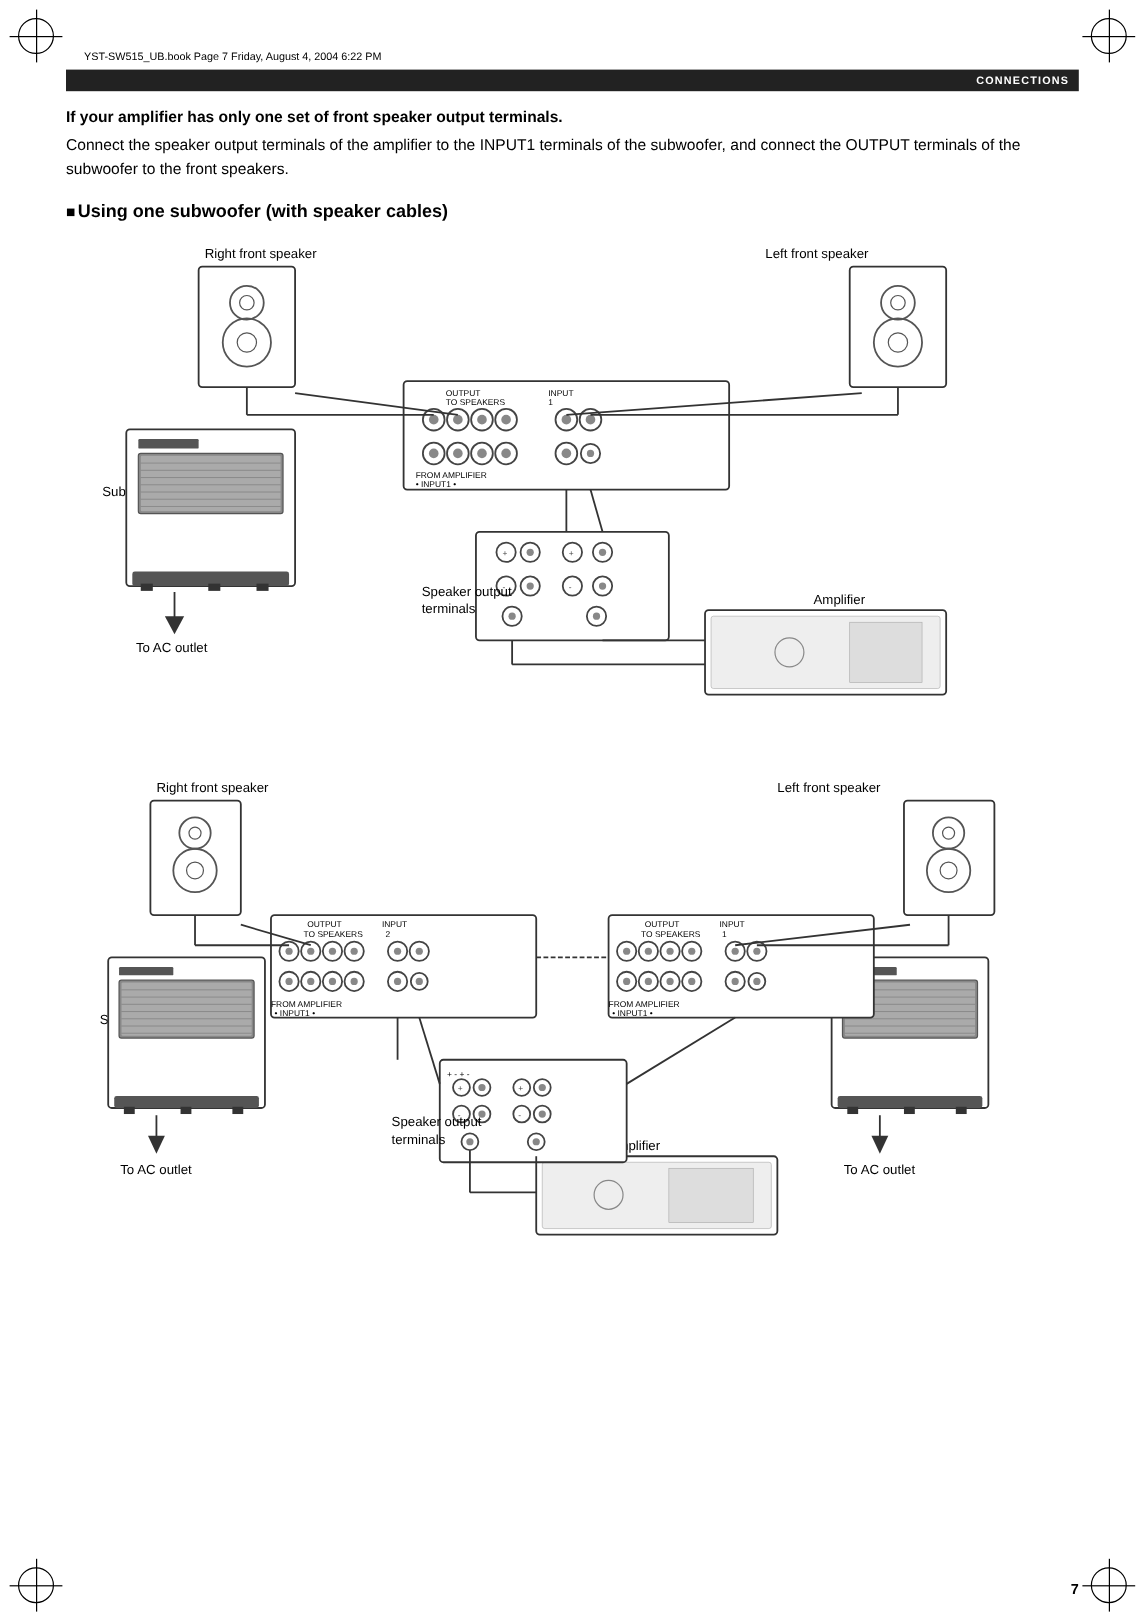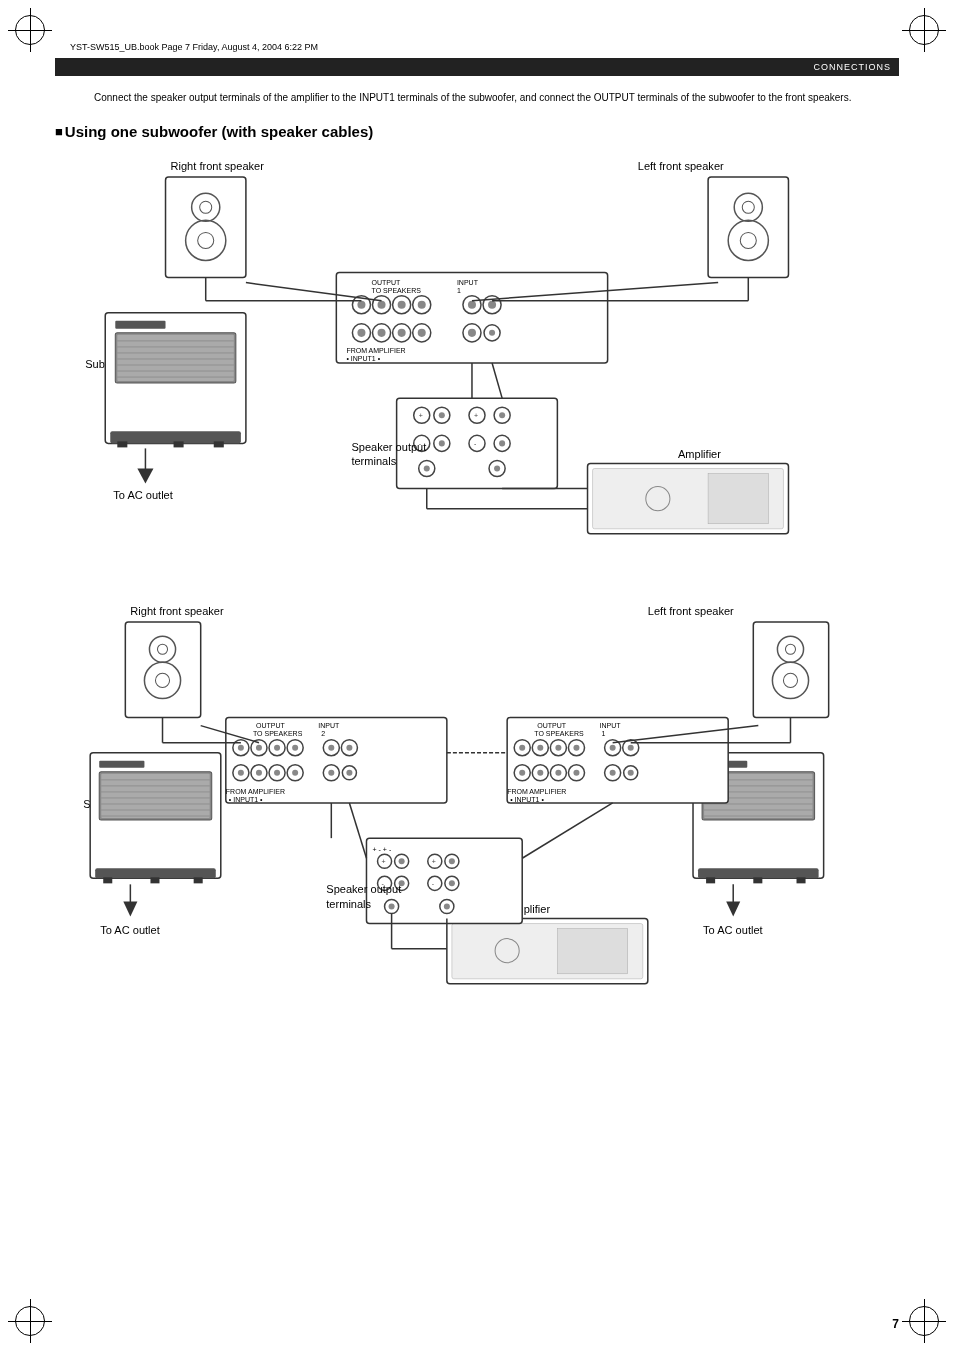--- a/index.html
+++ b/index.html
@@ -49,21 +49,21 @@
       height: 18px;
       background: #222;
       display: flex;
       align-items: center;
       justify-content: flex-end;
       padding-right: 8px;
     }
     .header-bar span {
       color: #fff;
       font-size: 9px;
-      font-weight: normal;
+      font-weight: bold;
       letter-spacing: 1px;
     }
 
     
     .file-info {
       position: absolute;
       top: 42px;
       left: 70px;
       font-size: 9px;
       color: #000;
@@ -78,24 +78,23 @@
       bottom: 55px;
     }
 
     
     .section-title-bold {
       font-size: 13px;
       font-weight: bold;
       margin-bottom: 6px;
     }
     .section-desc {
-      font-size: 10px;
+      font-size: 13px;
       line-height: 1.5;
       margin-bottom: 18px;
-      margin-left: 39px;
     }
 
     
     .diagram-heading {
       font-size: 15px;
       font-weight: bold;
       margin-bottom: 12px;
       display: flex;
       align-items: center;
       gap: 2px;
@@ -136,20 +135,21 @@
 <div class="corner-mark cm-br"></div>
 
 <div class="file-info">YST-SW515_UB.book  Page 7  Friday, August 4, 2004  6:22 PM</div>
 
 <div class="header-bar">
   <span>CONNECTIONS</span>
 </div>
 
 <div class="content">
 
+  <div class="section-title-bold">If your amplifier has only one set of front speaker output terminals.</div>
   <div class="section-desc">Connect the speaker output terminals of the amplifier to the INPUT1 terminals of the subwoofer, and connect the OUTPUT terminals of the subwoofer to the front speakers.</div>
 
   <div class="diagram-heading">Using one subwoofer (with speaker cables)</div>
 
   <div class="diagram-container">
     <svg class="diagram-svg" viewBox="0 0 840 420" xmlns="http://www.w3.org/2000/svg">
 
       <text x="115" y="18" font-size="11" font-family="Arial">Right front speaker</text>
       <text x="580" y="18" font-size="11" font-family="Arial">Left front speaker</text>
 

